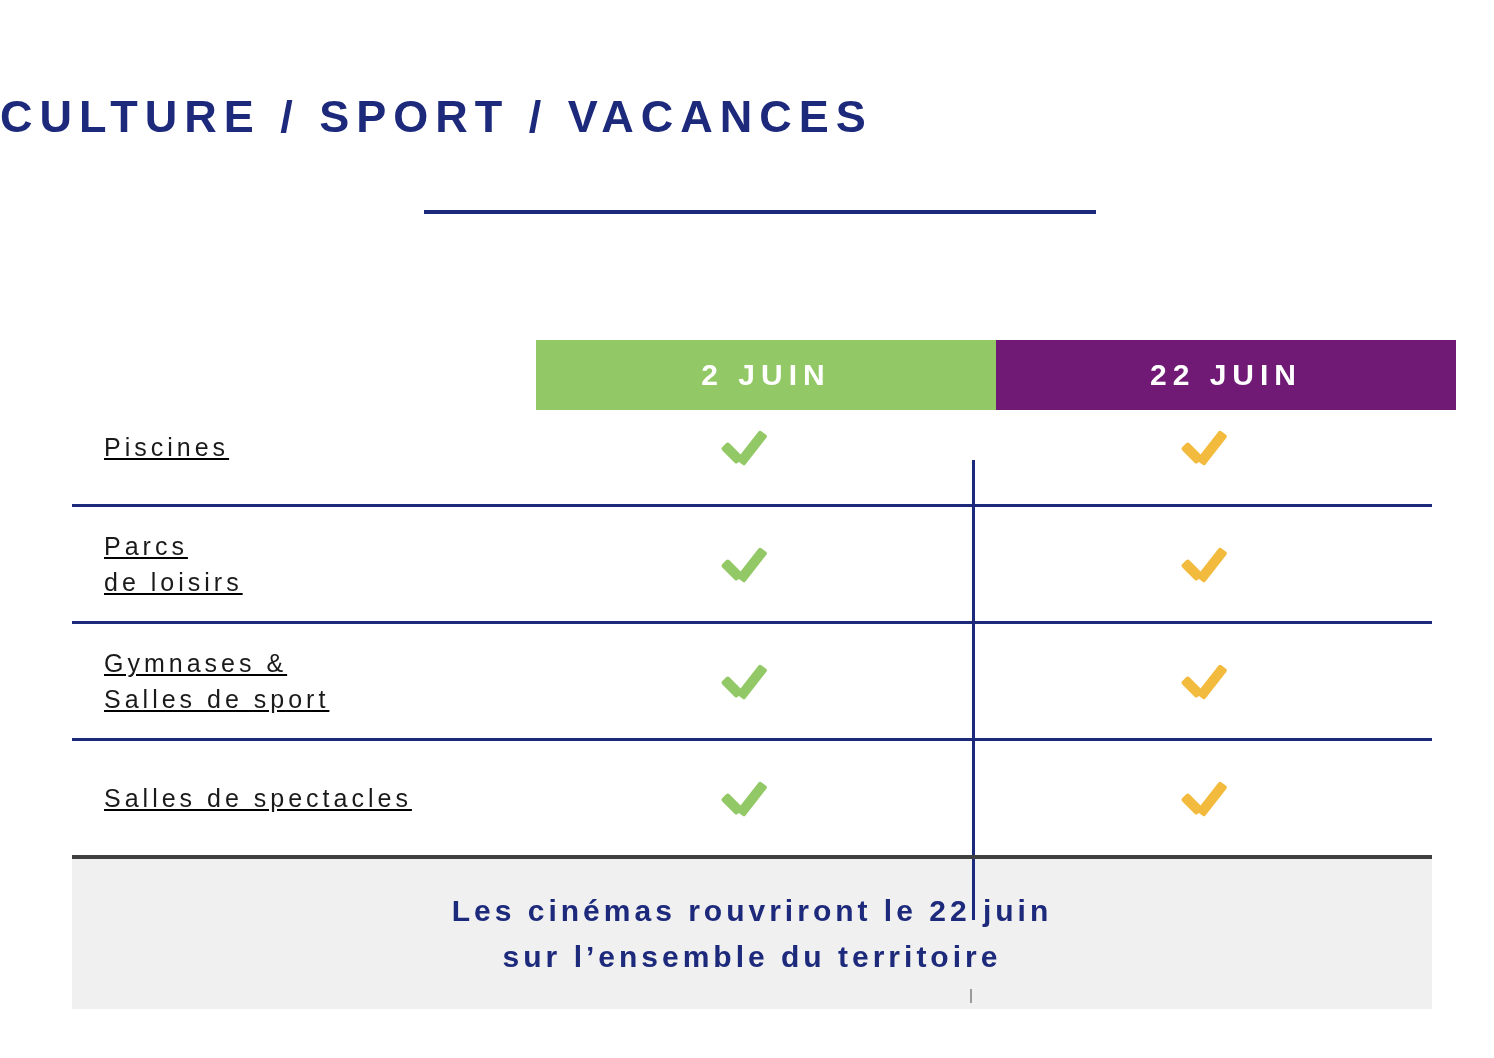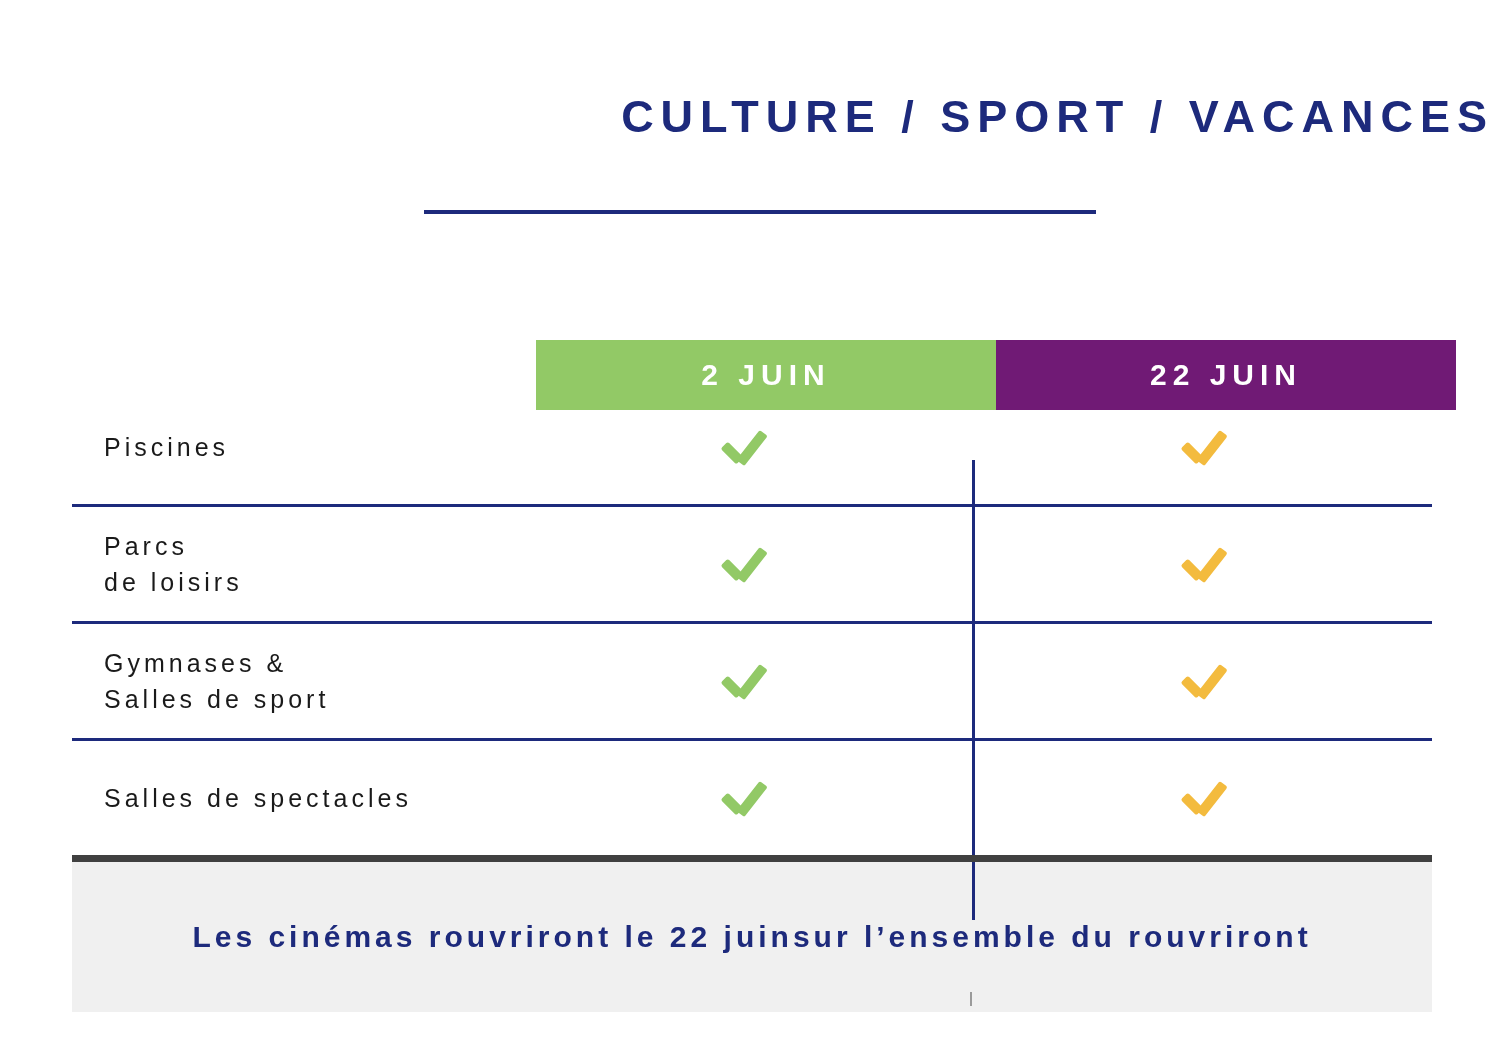--- a/index.html
+++ b/index.html
@@ -20,21 +20,21 @@
     height: 1058px;
     box-sizing: border-box;
   }
 
   
   .title-wrap {
     position: absolute;
     top: 92px;
     left: 0;
     width: 1494px;
-    text-align: right;
+    text-align: left;
   }
   .title {
     font-size: 45px;
     font-weight: bold;
     letter-spacing: 7px;
     color: #1d2a7c;
     line-height: 1.1;
     white-space: nowrap;
   }
   .title-rule {
@@ -79,22 +79,23 @@
   .rows {
     position: relative;
   }
 
   .row {
     position: relative;
     display: flex;
     align-items: center;
     height: 114px;
     border-bottom: 3px solid #1d2a7c;
-  }
-  .row:last-of-type { border-bottom: 7px solid #404040; }
+    text-decoration: underline;
+  }
+  .row:last-of-type { border-bottom: 4px solid #404040; }
 
   .row-label {
     flex: 0 0 440px;
     padding-left: 32px;
     box-sizing: border-box;
     font-size: 25px;
     letter-spacing: 4px;
     color: #1a1a1a;
     line-height: 1.45;
   }
@@ -146,21 +147,21 @@
     height: 460px;
     background: #1d2a7c;
   }
 
   
   .footer {
     margin-top: 0;
     background: #f0f0f0;
     height: 150px;
     display: flex;
-    flex-direction: row;
+    flex-direction: column;
     align-items: center;
     justify-content: center;
     text-align: center;
   }
   .footer-line {
     font-size: 30px;
     font-weight: bold;
     letter-spacing: 4px;
     color: #1d2a7c;
     line-height: 1.55;
@@ -246,18 +247,18 @@
         </div>
         <div class="cell">
           <span class="check yellow"></span>
         </div>
       </div>
 
     </div>
 
     <div class="footer">
       <div class="footer-line">Les cinémas rouvriront le 22 juin</div>
-      <div class="footer-line">sur l’ensemble du rouvriront</div>
+      <div class="footer-line">sur l’ensemble du territoire</div>
       <div class="footer-tick"></div>
     </div>
 
   </div>
 </div>
 
 </body></html>

